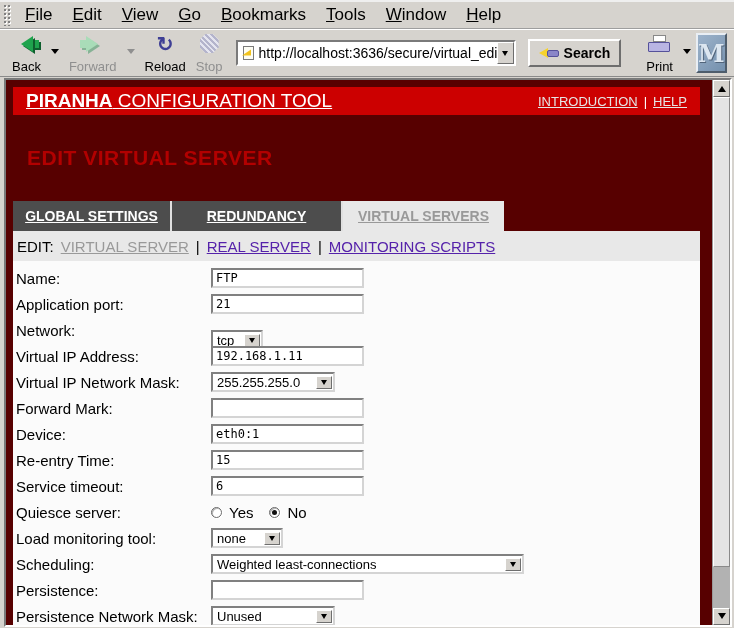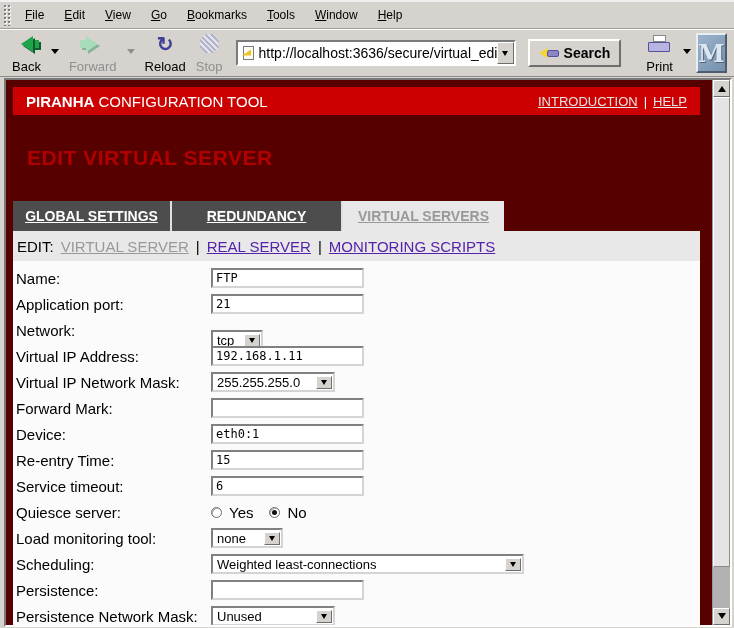--- a/index.html
+++ b/index.html
@@ -11,21 +11,21 @@
     height:29px; display:flex; align-items:center;
     background:#d6d3ce; border-top:2px solid #efefef; border-bottom:1px solid #9e9e9e;
     padding-left:3px;
   }
   .grippy {
     width:8px; align-self:stretch; margin:2px 4px 2px 0;
     background-image: radial-gradient(circle, #808080 30%, transparent 32%),
                       radial-gradient(circle, #ffffff 30%, transparent 32%);
     background-size:4px 4px; background-position:0 0, 1px 1px;
   }
-  .menu-item { font-size:12px; color:#000; padding:0 10px; cursor:default; white-space:nowrap; }
+  .menu-item { font-size:17px; color:#000; padding:0 10px; cursor:default; white-space:nowrap; }
   .menu-item u { text-decoration:underline; }
 
   .toolbar {
     height:48px; display:flex; align-items:center;
     background:#d6d3ce; border-top:1px solid #ffffff; border-bottom:1px solid #8a8a8a;
     padding:2px 8px 2px 3px;
   }
   .tb-btn { display:flex; flex-direction:column; align-items:center; justify-content:center; padding:1px 5px; }
   .tb-btn .lbl { font-size:13px; color:#000; margin-top:4px; }
   .tb-btn.disabled .lbl { color:#8f8f8f; }
@@ -82,21 +82,21 @@
     position:absolute; left:4px; right:2px; top:78px; bottom:1px;
     border:2px solid; border-color:#7a7a7a #ffffff #ffffff #7a7a7a;
     display:flex; background:#570000;
   }
   .page { flex:1; padding:7px 0 0 7px; overflow:hidden; }
 
   .banner {
     width:687px; height:28px; background:#cc0000;
     display:flex; align-items:center; padding:0 13px;
   }
-  .brand { color:#fff; font-size:15px; white-space:nowrap; }
+  .brand { color:#fff; font-size:19px; white-space:nowrap;text-decoration:underline; }
   .brand b { font-weight:bold; }
   .banner-links { margin-left:auto; display:flex; align-items:center; gap:6px; }
   .banner-link { color:#e5e5e5; font-size:13px; text-decoration:underline; cursor:pointer; white-space:nowrap; }
   .banner-sep { color:#fff; font-size:13px; }
 
   .page-title { margin:31px 0 0 14px; font-size:21px; font-weight:bold; color:#b20000; letter-spacing:0.5px; }
 
   .tabs { display:flex; width:687px; margin-top:31px; }
   .tab {
     height:30px; background:#4d4d4d; color:#fff; font-size:14px; font-weight:bold;

